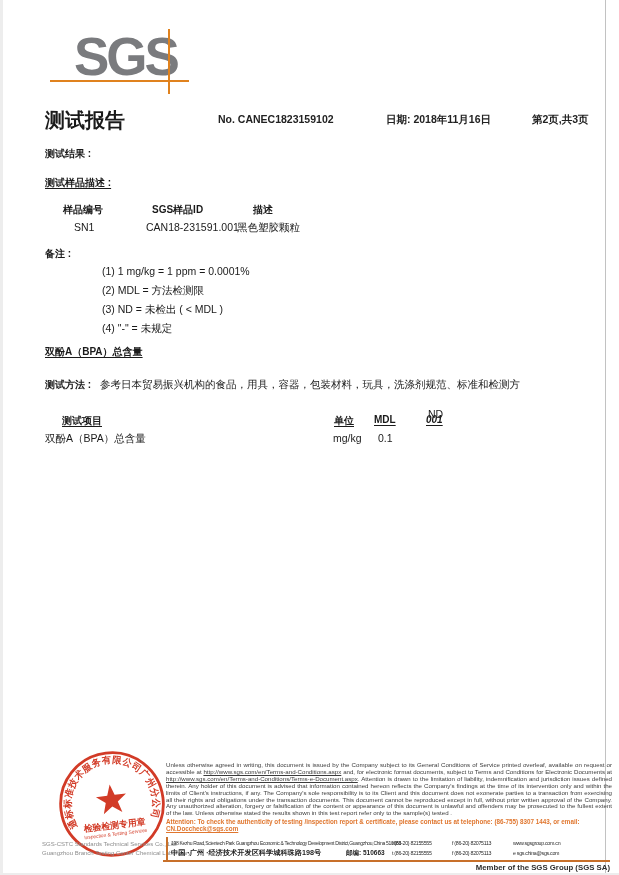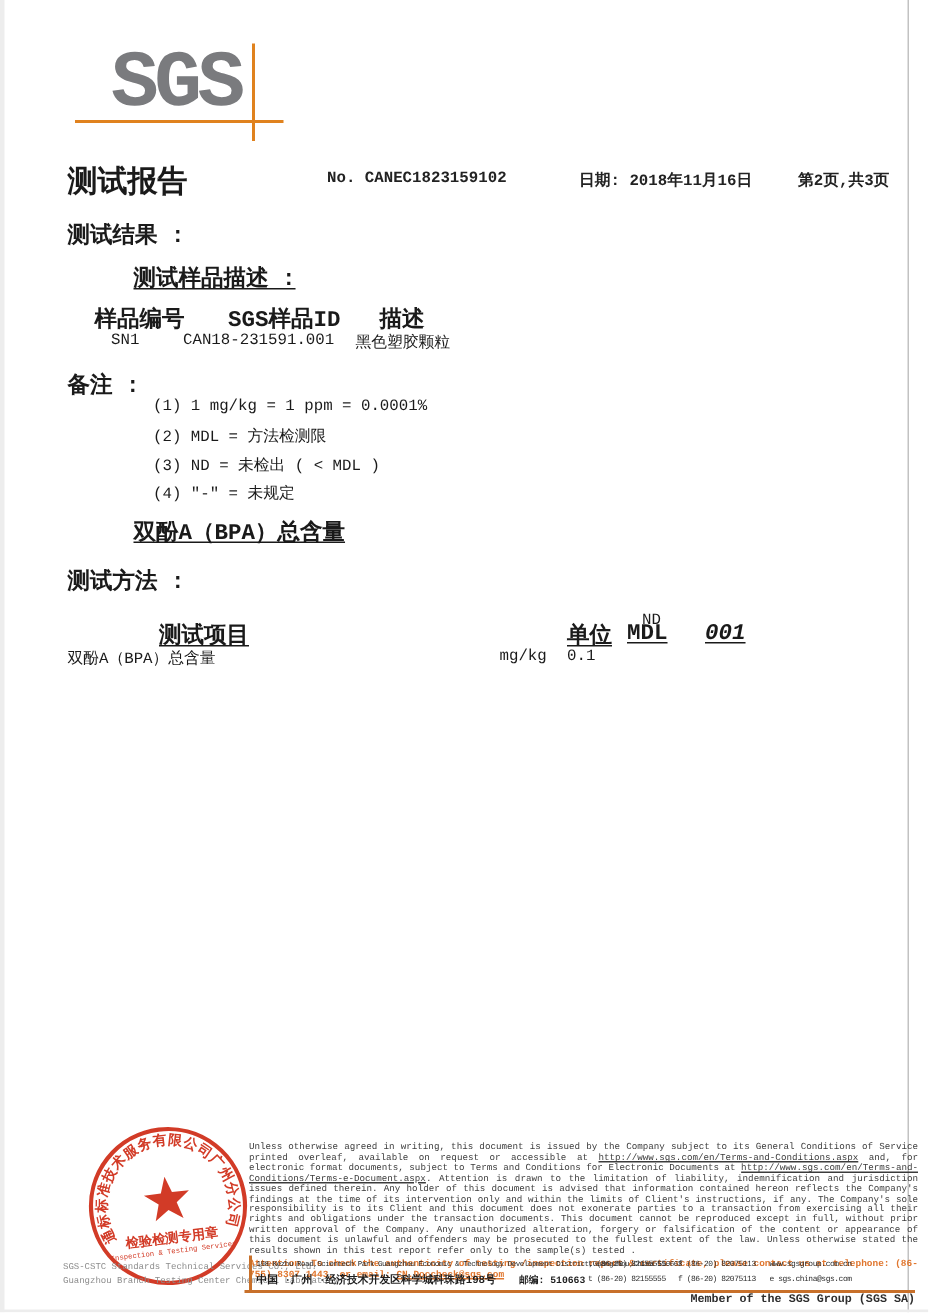--- a/index.html
+++ b/index.html
@@ -1,18 +1,18 @@
 <!DOCTYPE html>
 <html><head>
 <meta charset="utf-8">
 <style>
   html,body { margin:0; padding:0; background:#ffffff; }
   .page {
     position:relative; width:619px; height:875px; background:#ffffff;
-    font-family:Liberation Mono, monospace; color:#1a1a1a;
+    font-family:Liberation Sans, sans-serif; color:#1a1a1a;
     overflow:hidden;
   }
   .abs { position:absolute; white-space:nowrap; }
 
   
   .edge-left  { position:absolute; left:0; top:0; width:3px; height:875px; background:#ededed; }
   .edge-right { position:absolute; left:605px; top:0; width:1px; height:875px; background:#c2c2c2; }
   .edge-bottom{ position:absolute; left:0; top:873px; width:619px; height:2px; background:#ededed; }
 
   
@@ -22,29 +22,29 @@
   }
   .logo-hline { left:50px; top:80px; width:139px; height:2px; background:#e0821e; }
   .logo-vline { left:168px; top:29px; width:2px; height:65px; background:#e0821e; }
 
   
   .doc-title { left:45px;  top:107px; font-size:20px;  font-weight:bold; }
   .report-no { left:218px; top:113px; font-size:10.5px; font-weight:bold; color:#222; }
   .date-txt  { left:386px; top:113px; font-size:10.5px; font-weight:bold; color:#222; }
   .page-info { left:532px; top:113px; font-size:10.5px; font-weight:bold; color:#222; }
 
-  .lbl  { font-size:15px; font-weight:bold; }
+  .lbl  { font-size:10px; font-weight:bold; }
   .txt  { font-size:10.5px;text-align:center; }
-  .und  { text-decoration:underline; text-underline-offset:2px;margin-left:44px; }
+  .und  { text-decoration:underline; text-underline-offset:2px; }
 
   .results-label  { left:45px; top:147px; }
   .sample-heading { left:45px; top:176px; }
 
   .st-h1 { left:63px;  top:203px; } .st-h2 { left:152px; top:203px; } .st-h3 { left:253px; top:203px; }
-  .st-v1 { left:74px;  top:221px; } .st-v2 { left:122px; top:221px; } .st-v3 { left:237px; top:221px; }
+  .st-v1 { left:74px;  top:221px; } .st-v2 { left:146px; top:221px; } .st-v3 { left:237px; top:221px; }
 
   .remarks-label { left:45px; top:247px; }
   .rk0 { left:102px; top:265px; } .rk1 { left:102px; top:284px; }
   .rk2 { left:102px; top:303px; } .rk3 { left:102px; top:322px; }
 
   .bpa-heading  { left:45px; top:345px; }
   .method-label { left:45px; top:378px; }
   .method-l1 { left:100px; top:378px; }
   .method-l2 { left:100px; top:396px; }
 
@@ -108,20 +108,21 @@
   <div class="abs txt st-v3">黑色塑胶颗粒</div>
 
   <div class="abs lbl remarks-label">备注 :</div>
   <div class="abs txt rk0">(1) 1 mg/kg = 1 ppm = 0.0001%</div>
   <div class="abs txt rk1">(2) MDL = 方法检测限</div>
   <div class="abs txt rk2">(3) ND = 未检出 ( &lt; MDL )</div>
   <div class="abs txt rk3">(4) "-" = 未规定</div>
 
   <div class="abs lbl und bpa-heading">双酚A（BPA）总含量</div>
   <div class="abs lbl method-label">测试方法 :</div>
+  <div class="abs txt method-l1">参考日本贸易振兴机构的食品，用具，容器，包装材料，玩具，洗涤剂规范、标准和检测方</div>
 
   <div class="abs lbl und rt-item-h">测试项目</div>
   <div class="abs lbl und rt-unit-h">单位</div>
   <div class="abs lbl und rt-mdl-h">MDL</div>
   <div class="abs lbl und rt-smp-h">001</div>
   <div class="abs txt rt-item">双酚A（BPA）总含量</div>
   <div class="abs txt rt-unit">mg/kg</div>
   <div class="abs txt rt-mdl">0.1</div>
   <div class="abs txt rt-val">ND</div>
 

